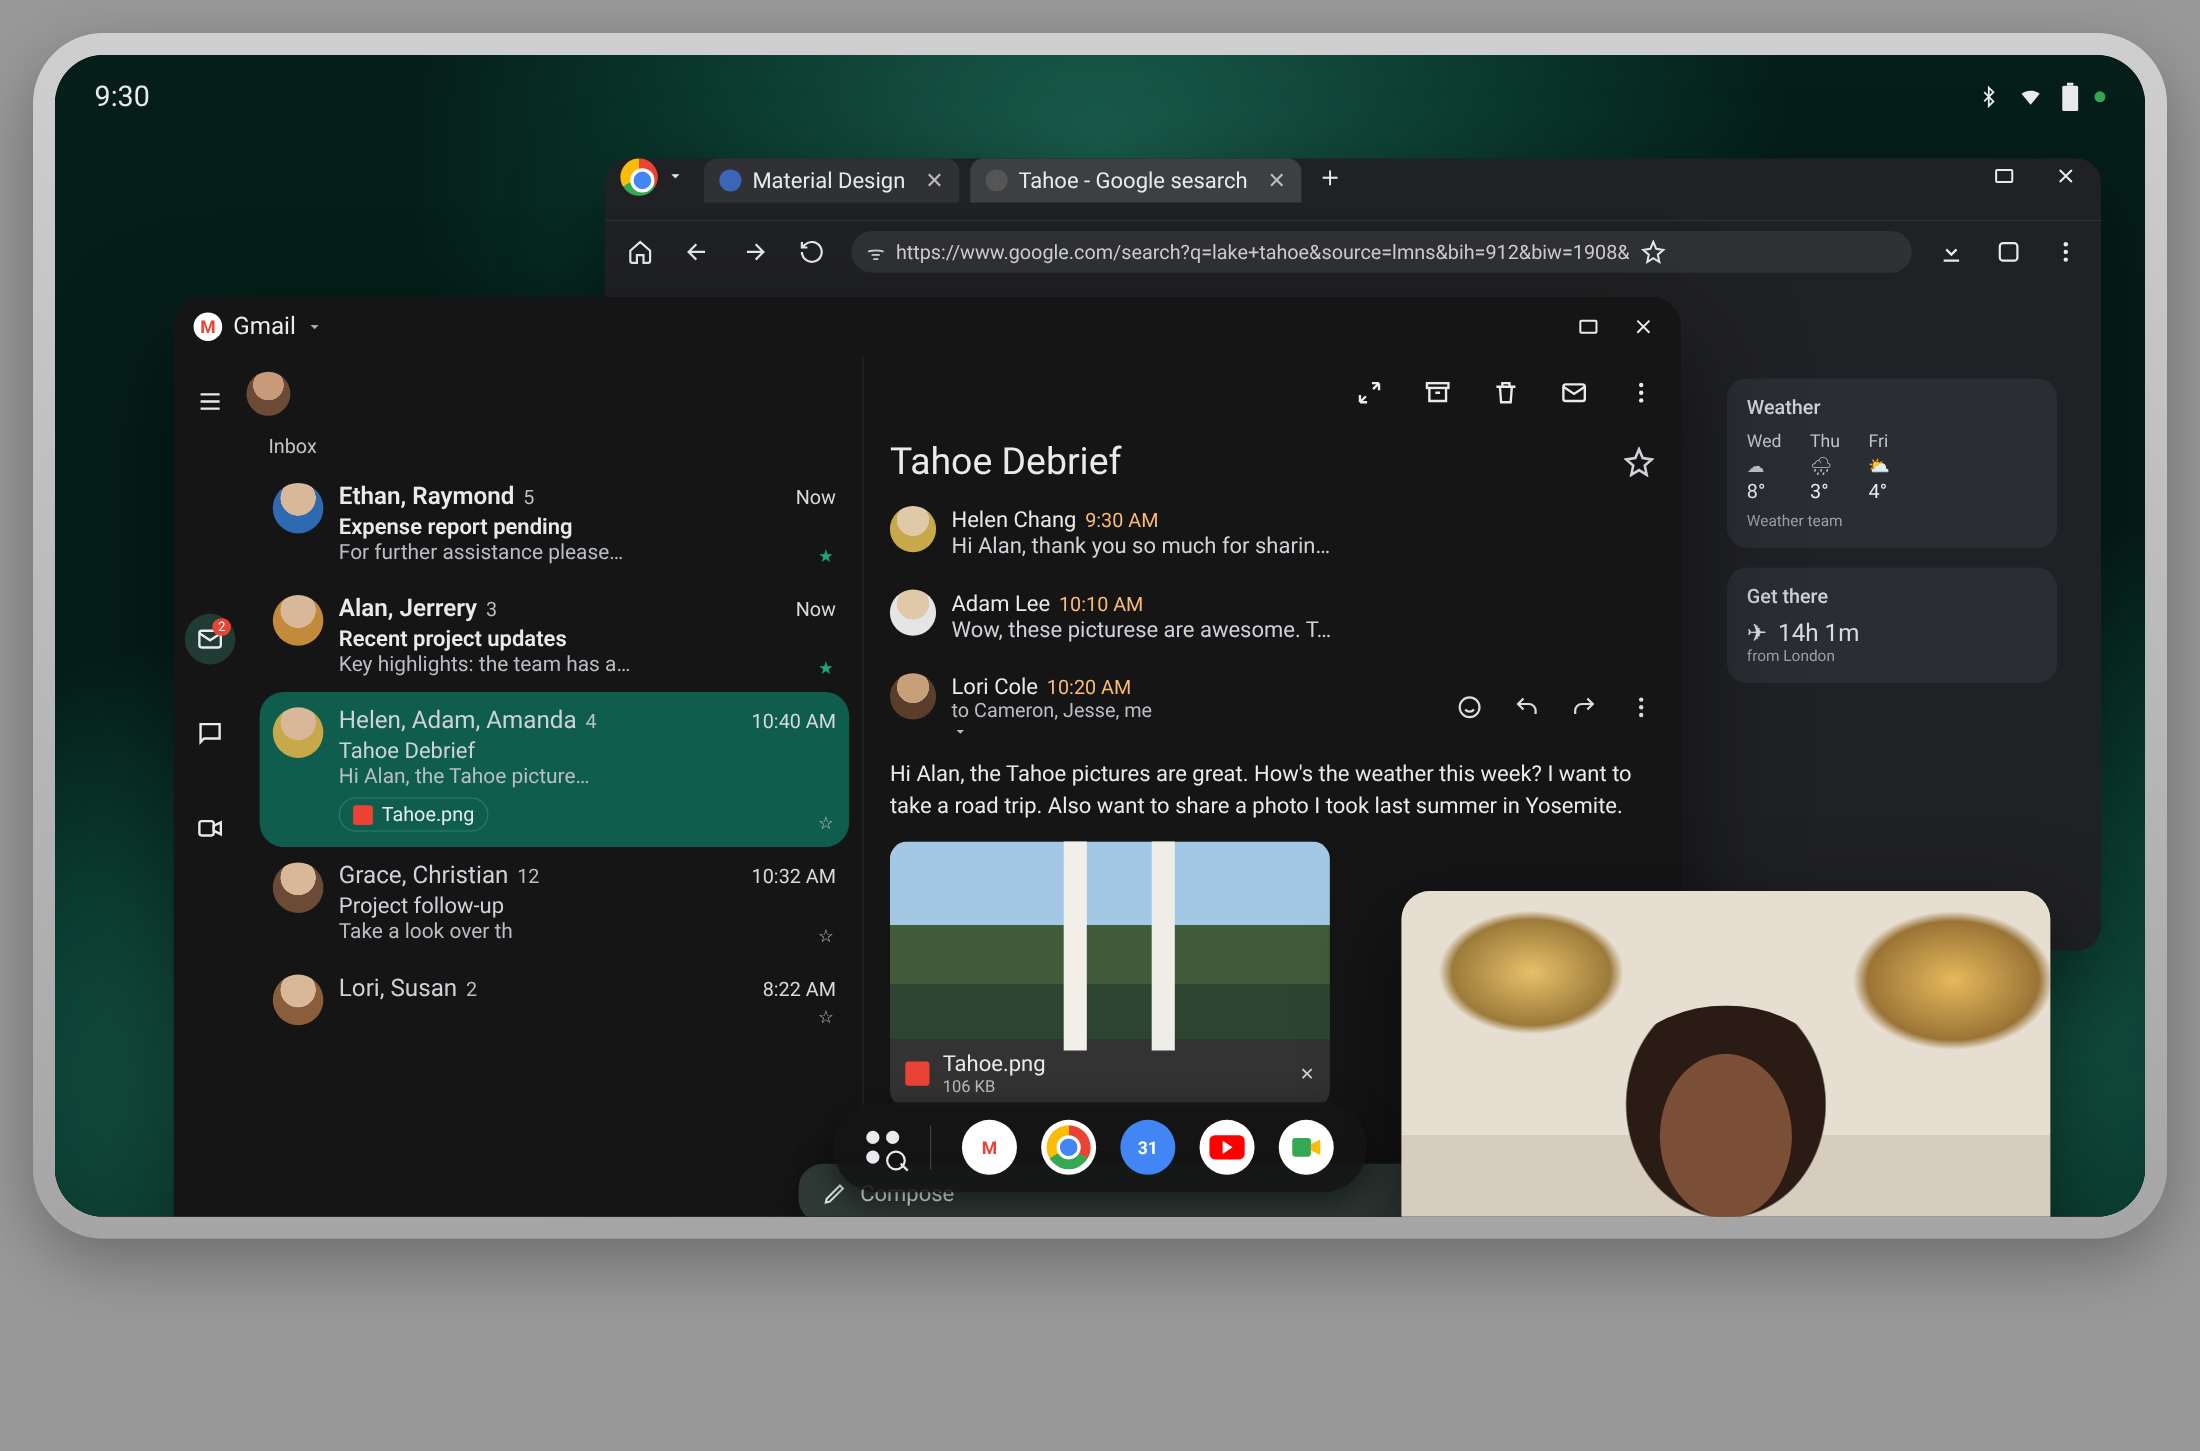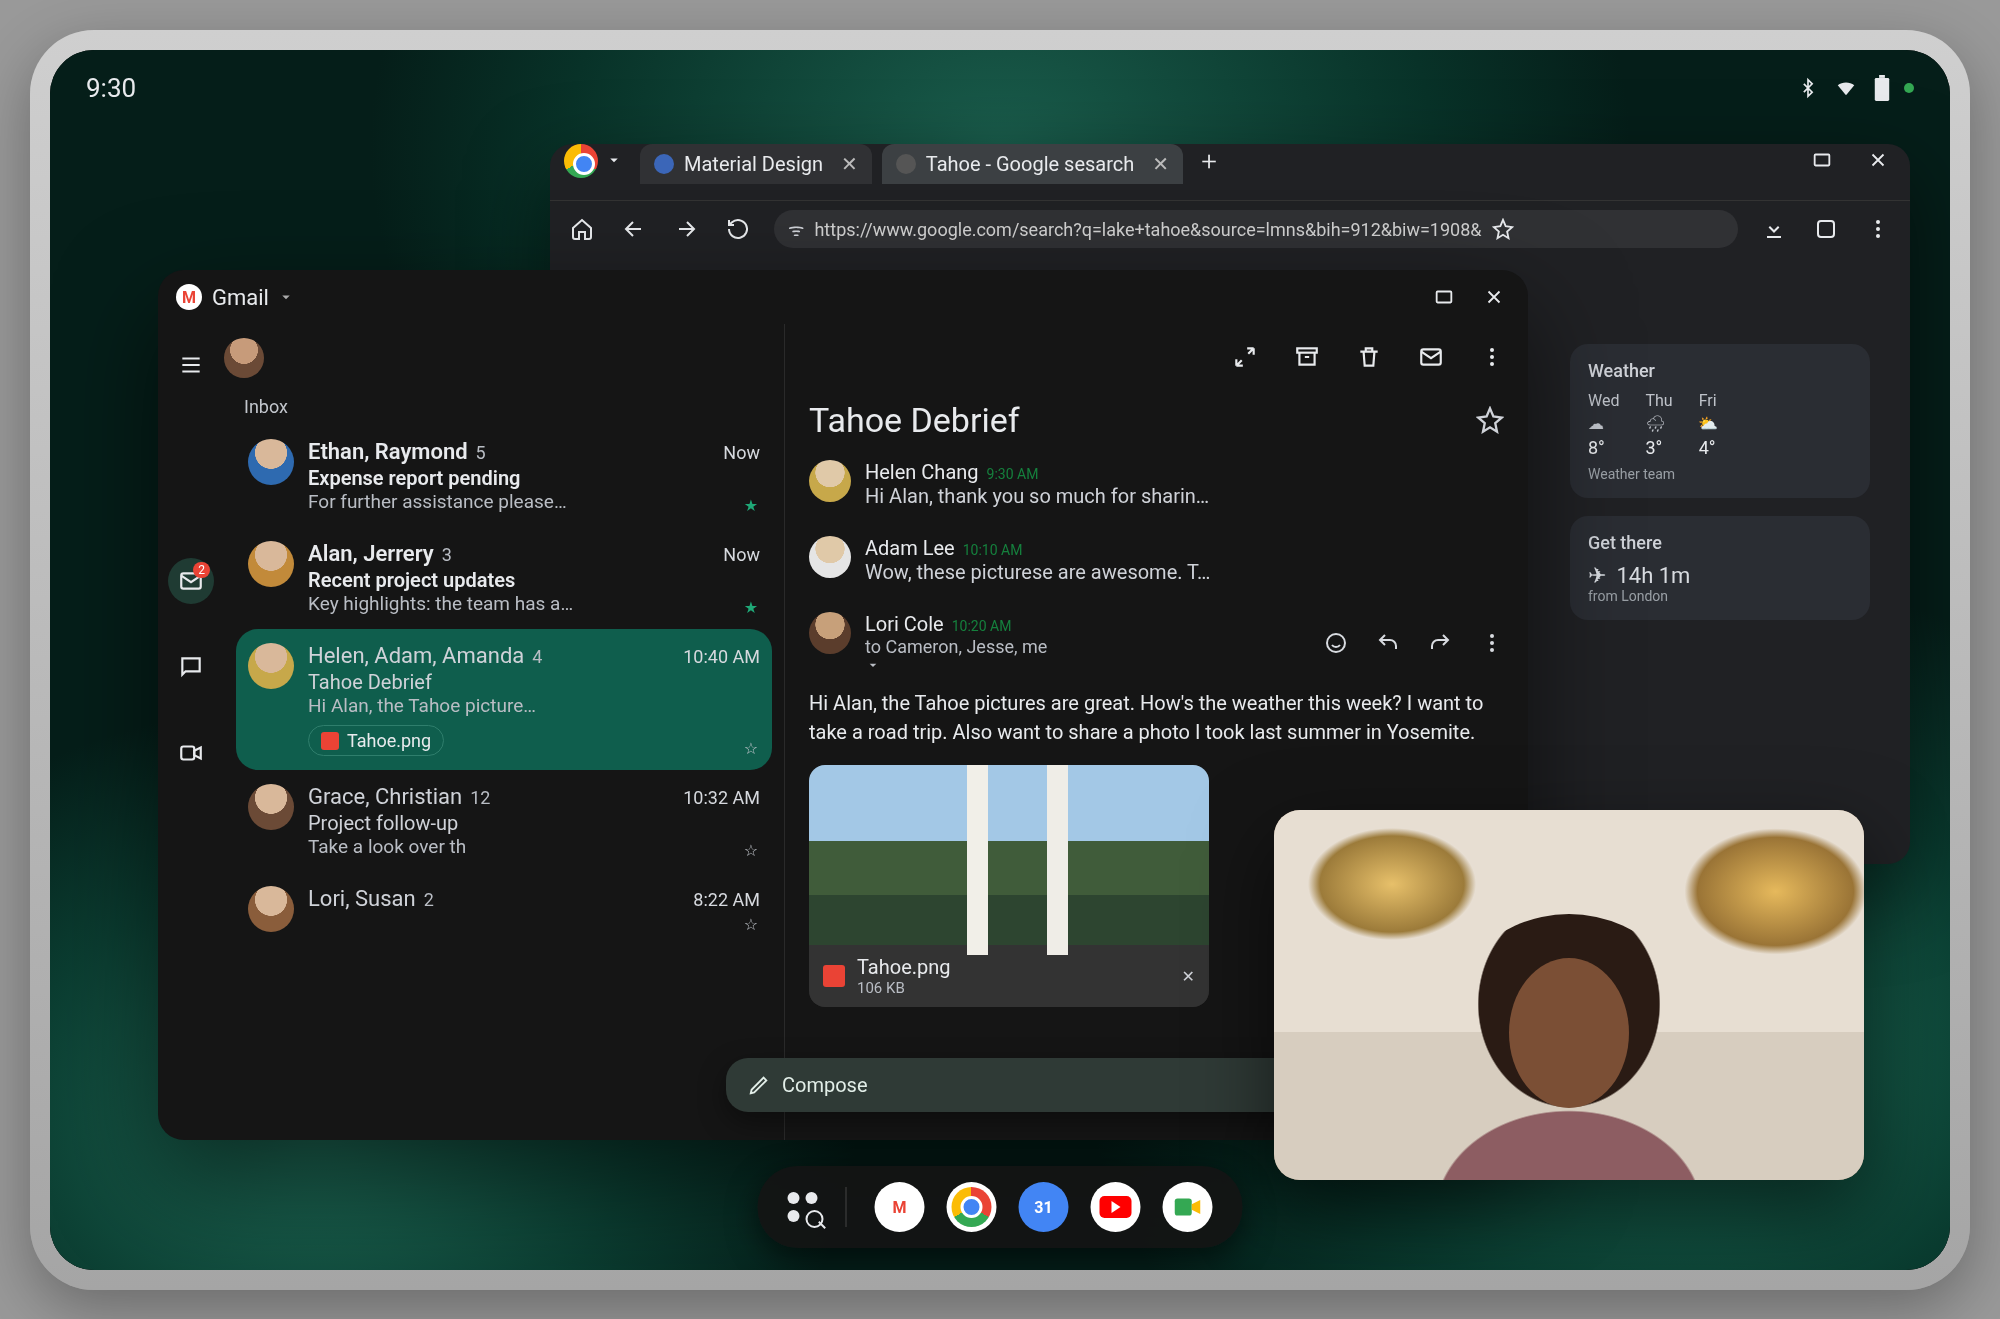--- a/index.html
+++ b/index.html
@@ -1,17 +1,17 @@
 <!DOCTYPE html>
 <html><head>
 <meta charset="utf-8">
 <style>
 html,body{margin:0;padding:0;width:100%;height:100%;background:#888;font-family:Roboto,"Segoe UI",Arial,sans-serif;-webkit-font-smoothing:antialiased;}
 .scene{width:2000px;height:1319px;position:relative;transform-origin:top left;background:#999;}
-.tablet{position:absolute;left:30px;top:30px;width:1940px;height:1260px;border-radius:64px;background:linear-gradient(#cfcfcf,#a5a5a5);padding:20px;box-sizing:border-box;box-shadow:0 20px 60px rgba(0,0,0,.3);}
+.tablet{position:absolute;left:30px;top:30px;width:1940px;height:1096px;border-radius:64px;background:linear-gradient(#cfcfcf,#a5a5a5);padding:20px;box-sizing:border-box;box-shadow:0 20px 60px rgba(0,0,0,.3);}
 .screen{width:100%;height:100%;border-radius:44px;overflow:hidden;position:relative;background:#000;}
 .wallpaper{position:absolute;inset:0;background:
 radial-gradient(900px 700px at 14% 88%,#1e6a56 0%,#0b3d31 35%,transparent 60%),
 radial-gradient(1000px 800px at 86% 82%,#1c6a55 0%,#0a3c30 35%,transparent 60%),
 radial-gradient(900px 700px at 50% 8%,#1a5d4c 0%,#083228 48%,transparent 70%),
 #051e19;}
 .statusbar{position:absolute;top:16px;left:0;right:0;height:44px;display:flex;align-items:center;color:#e8eaed;font-size:26px;padding:0 36px;}
 .statusbar .spacer{flex:1;}
 .statusbar .right{display:flex;gap:14px;align-items:center;}
 .dot{width:10px;height:10px;border-radius:50%;background:#34a853;}
@@ -80,21 +80,21 @@
 
 .detail{flex:1;display:flex;flex-direction:column;min-width:0;}
 .dtoolbar{height:66px;display:flex;align-items:center;justify-content:flex-end;gap:36px;padding:0 24px;}
 .dtitle{display:flex;align-items:center;padding:10px 24px 6px 24px;}
 .dtitle h2{margin:0;font-size:34px;font-weight:400;}
 .dtitle .star{margin-left:auto;color:#cfd2d8;}
 .msg{display:flex;gap:14px;padding:14px 24px;}
 .mav{width:42px;height:42px;border-radius:50%;flex:0 0 42px;}
 .minfo{flex:1;min-width:0;}
 .mname{font-size:20px;color:#e8eaed;}
-.mtime{font-size:14px;color:#15803d;margin-left:8px;}
+.mtime{font-size:18px;color:#fdba74;margin-left:8px;}
 .msnip{font-size:20px;color:#cfd2d8;white-space:nowrap;overflow:hidden;text-overflow:ellipsis;}
 .mto{font-size:18px;color:#b9bdc4;}
 .mactions{display:flex;gap:28px;color:#d8dbe0;align-items:center;}
 .bodytext{padding:2px 24px 10px 24px;font-size:20px;color:#e8eaed;line-height:1.45;}
 .attach{margin:8px 24px;width:400px;border-radius:16px;overflow:hidden;background:#1f1f1f;}
 .photo{height:180px;background:
 linear-gradient(#a3c8e6 0 42%,#405c3a 42% 72%,#2d4530 72% 100%);
 position:relative;}
 .photo::after{content:"";position:absolute;left:30%;top:0;width:1px;height:100%;box-shadow:48px 0 0 10px #f1efe8,128px 0 0 10px #efede7;}
 .attbar{display:flex;align-items:center;gap:12px;padding:10px 14px;background:#333;}

